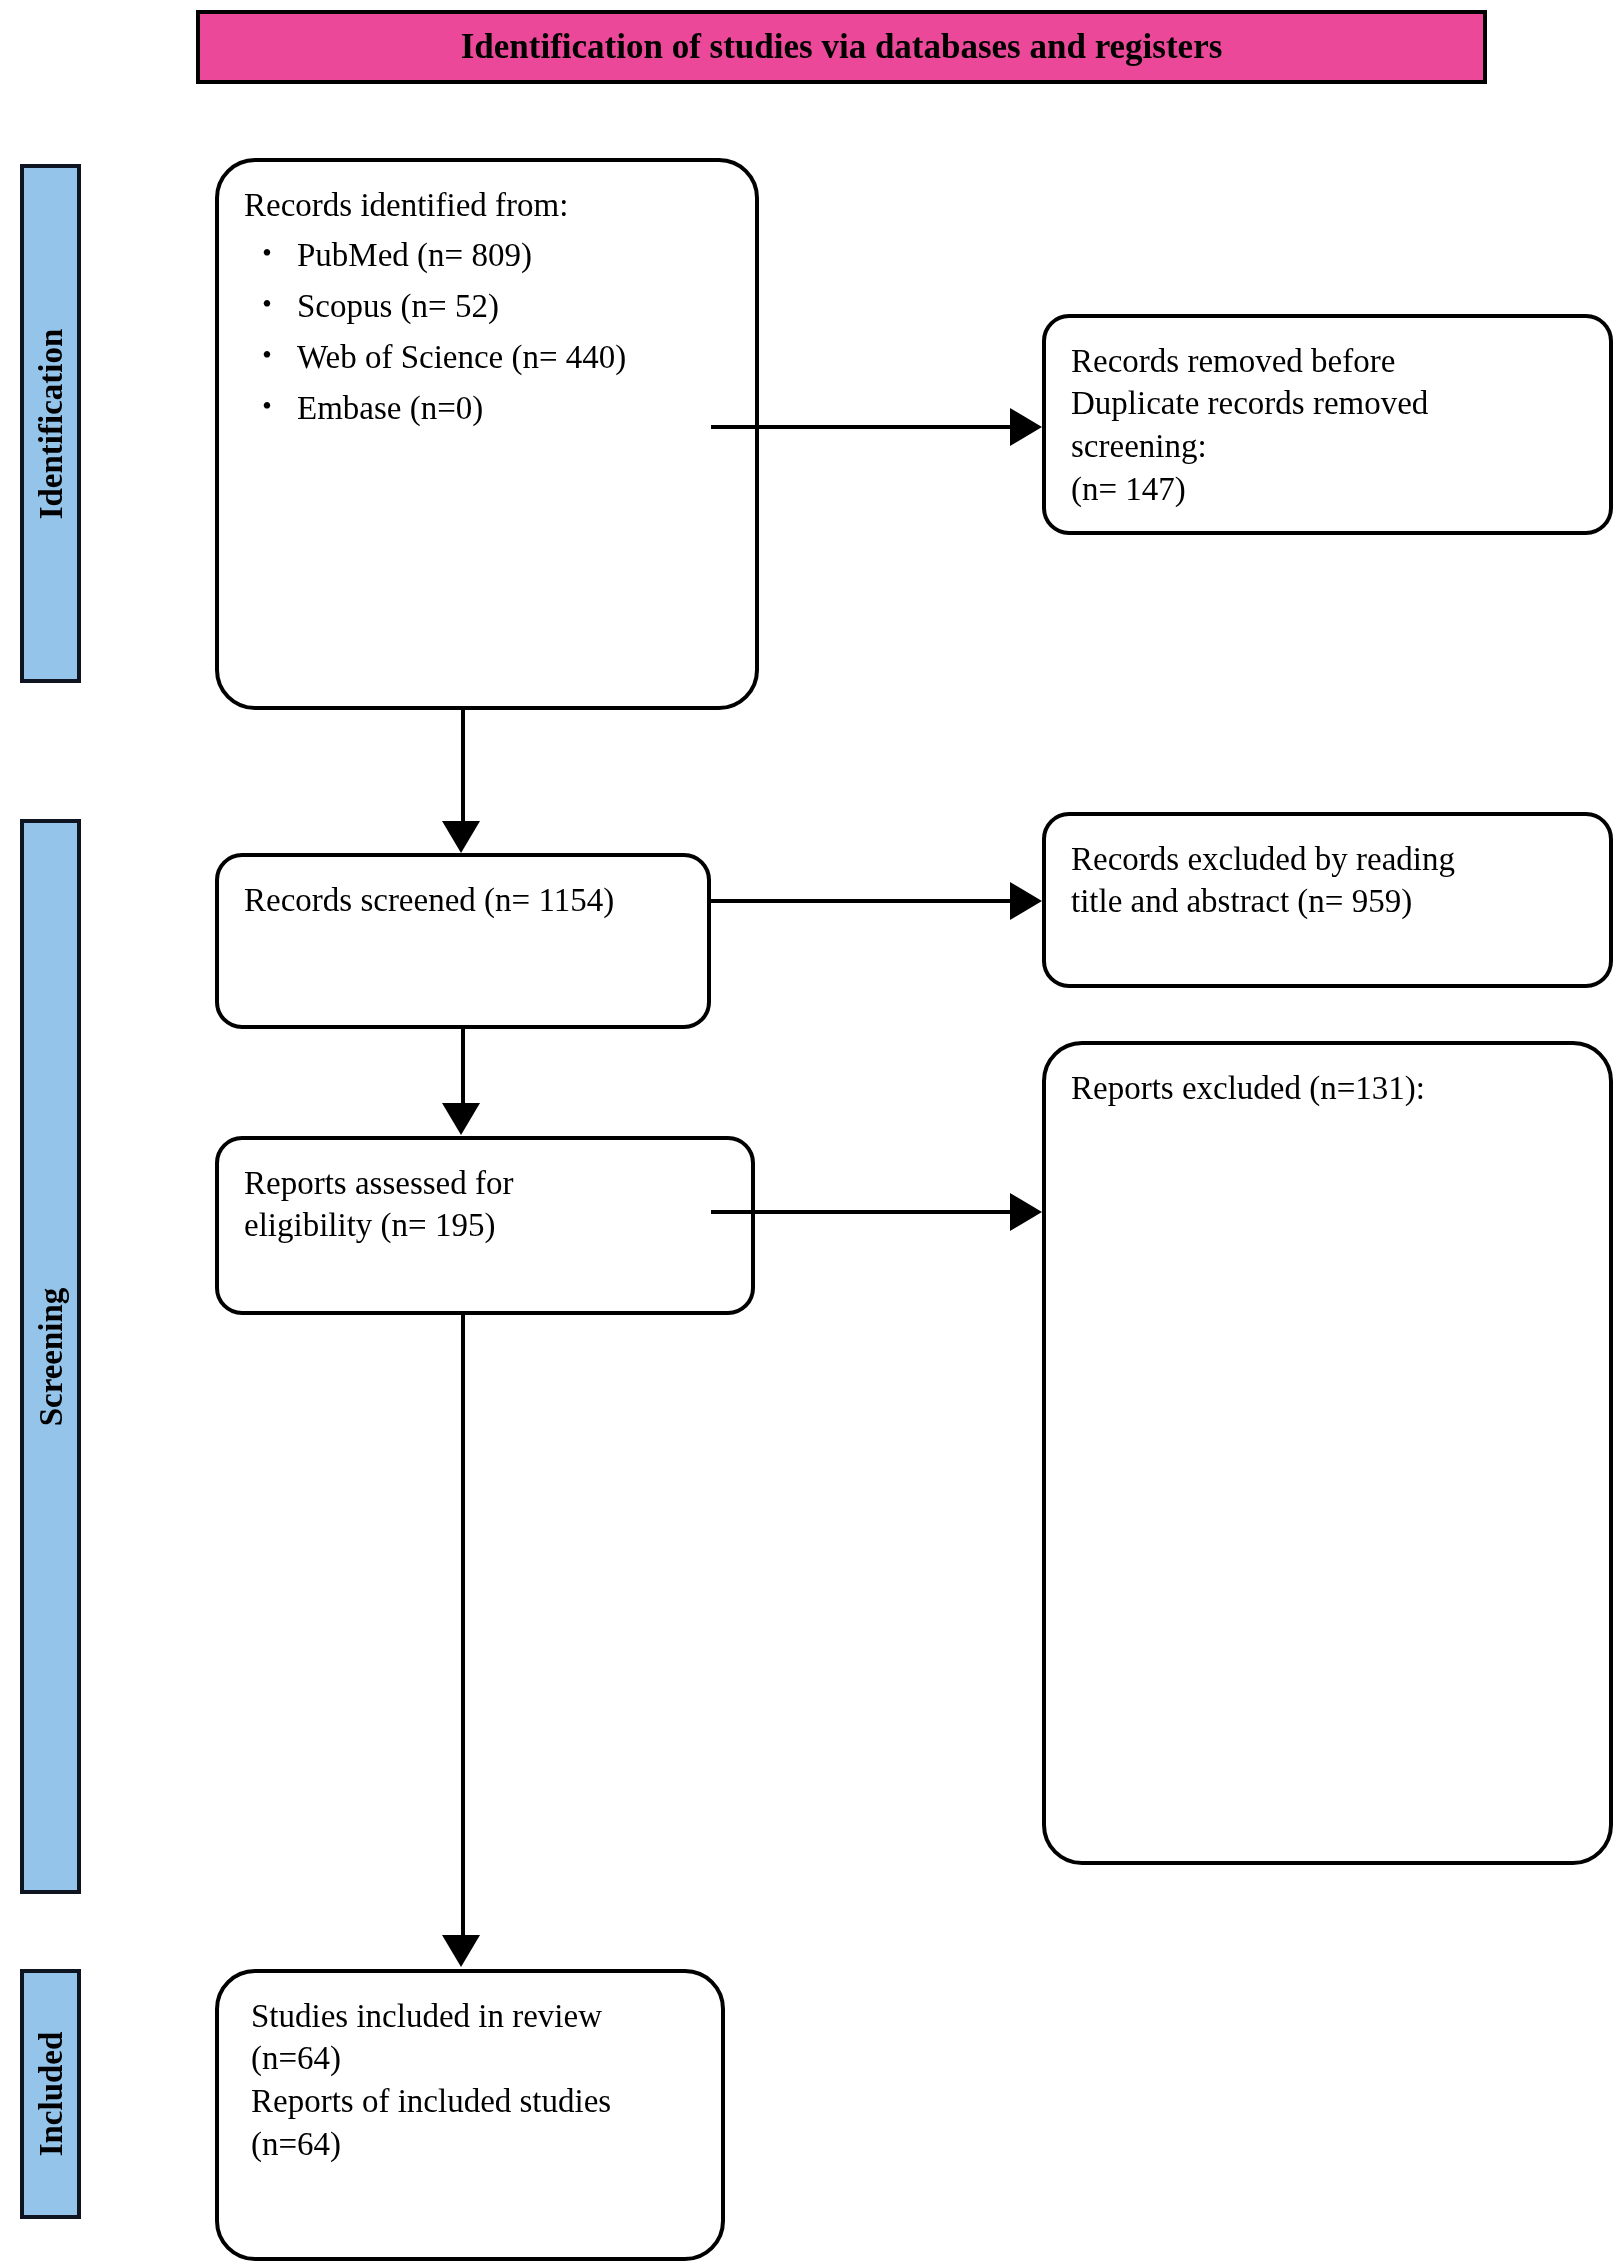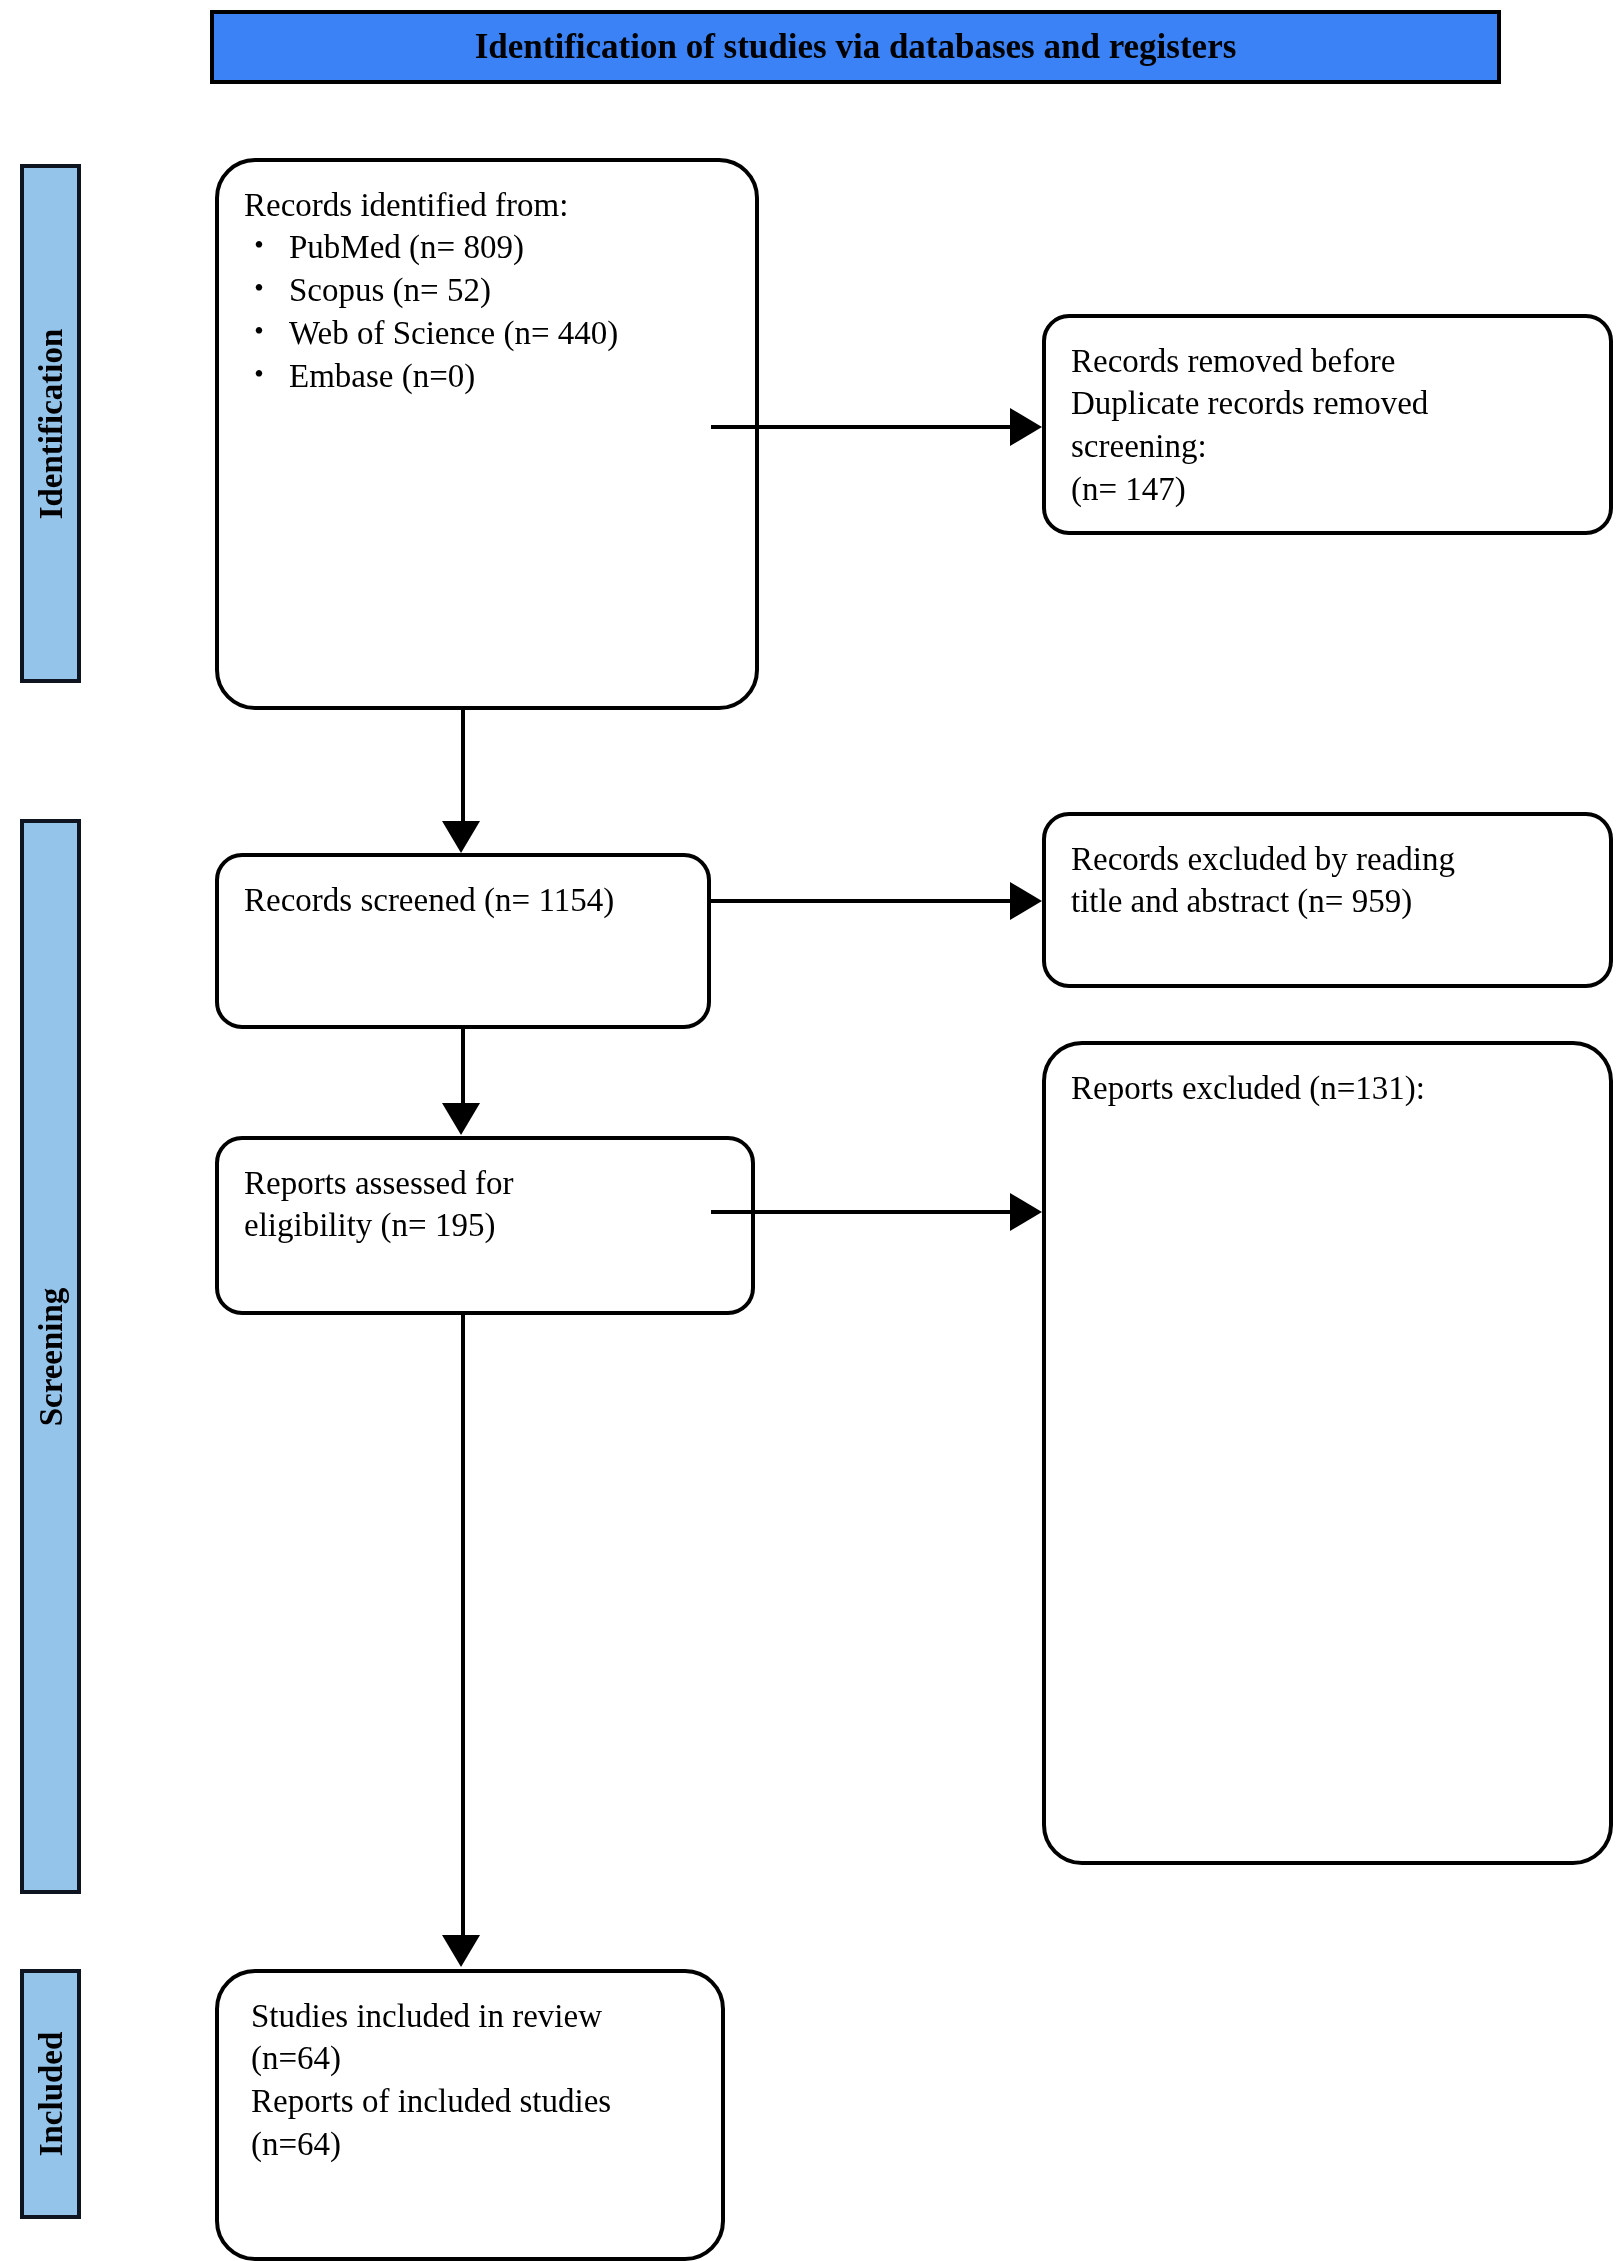--- a/index.html
+++ b/index.html
@@ -17,25 +17,25 @@
     position: relative;
     width: 1622px;
     height: 2261px;
     background: #ffffff;
     overflow: hidden;
   }
 
   
   .title-banner {
     position: absolute;
-    left: 210px;
+    left: 196px;
     top: 10.2px;
     width: 1291px;
     height: 74px;
-    background: #3b82f6;
+    background: #ec4899;
     border: 4px solid #000000;
     box-sizing: border-box;
     display: flex;
     align-items: center;
     justify-content: center;
   }
   .title-banner .title-text {
     font-weight: bold;
     font-size: 35px;
     line-height: 1.1;
@@ -88,21 +88,21 @@
   ul.bullets {
     list-style: none;
     margin: 0;
     padding: 0;
   }
   ul.bullets > li {
     position: relative;
     padding-left: 45px;
     font-size: 33px;
     line-height: 1.30;
-    margin: 0;
+    margin: 8px;
   }
   ul.bullets > li::before {
     content: "\2022";
     position: absolute;
     left: 10.2px;
     top: 0;
     font-size: 27px;
     line-height: 1.42;
   }
 

